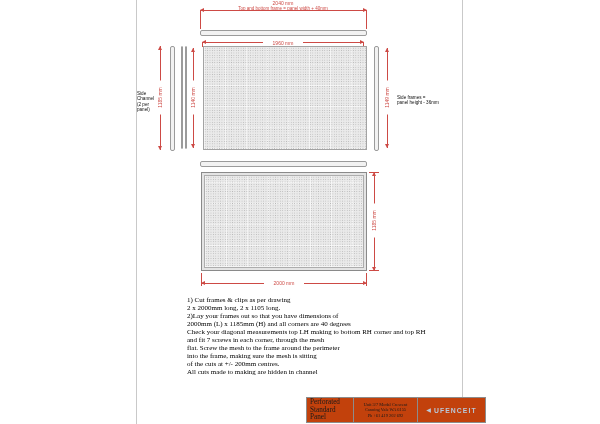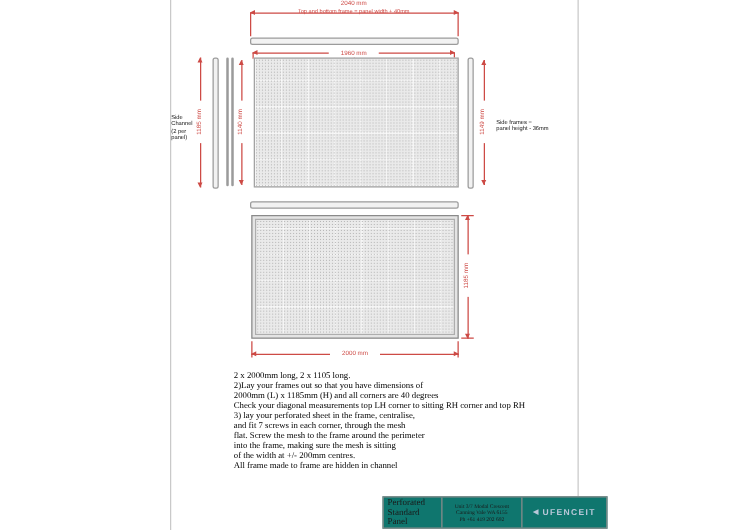--- a/index.html
+++ b/index.html
@@ -33,21 +33,21 @@
   .ar.l{border-width:2px 4px 2px 0;border-color:transparent var(--red) transparent transparent;}
   .ar.r{border-width:2px 0 2px 4px;border-color:transparent transparent transparent var(--red);}
   .ar.u{border-width:0 2px 4px 2px;border-color:transparent transparent var(--red) transparent;}
   .ar.d{border-width:4px 2px 0 2px;border-color:var(--red) transparent transparent transparent;}
   #instructions{
     position:absolute;left:187px;top:296px;width:235px;
     font-family:"Liberation Serif",serif;font-size:7px;line-height:8.05px;color:#000;
   }
   #instructions div{white-space:nowrap;}
   #titleblock{
-    position:absolute;left:306px;top:397px;width:180px;height:26px;background:#0f766e;
+    position:absolute;left:306px;top:397px;width:180px;height:26px;background:#c2410c;
     border:1px solid #8c8c8c;box-sizing:border-box;display:flex;
   }
   #titleblock .col1{
     width:47px;border-right:1px solid #8c8c8c;box-sizing:border-box;
     font-family:"Liberation Serif",serif;font-size:7.2px;line-height:7.7px;
     padding:1px 0 0 3px;white-space:pre-line;
   }
   #titleblock .col2{
     width:64px;border-right:1px solid #8c8c8c;box-sizing:border-box;
     font-family:"Liberation Serif",serif;font-size:4.4px;line-height:5.6px;
@@ -127,30 +127,30 @@
   <div class="vtext" style="left:357px;top:217px;">1185 mm</div>
 
   <div class="dimv" style="left:201px;top:273px;height:13px;"></div>
   <div class="dimv" style="left:366px;top:273px;height:13px;"></div>
   <div class="dimh" style="left:201px;top:283px;width:166px;"></div>
   <div class="ar l" style="left:201px;top:281px;"></div>
   <div class="ar r" style="left:363px;top:281px;"></div>
   <div class="chip" style="left:264px;top:280px;width:40px;">2000 mm</div>
 
   <div id="instructions">
+    <div>1) Cut frames &amp; clips as per drawing</div>
     <div>2 x 2000mm long, 2 x 1105 long.</div>
     <div>2)Lay your frames out so that you have dimensions of</div>
     <div>2000mm (L) x 1185mm (H) and all corners are 40 degrees</div>
-    <div>Check your diagonal measurements top LH corner to sitting RH corner and top RH</div>
-    <div>3) lay your perforated sheet in the frame, centralise,</div>
+    <div>Check your diagonal measurements top LH making to bottom RH corner and top RH</div>
     <div> and fit 7 screws in each corner, through the mesh</div>
     <div> flat. Screw the mesh to the frame around the perimeter</div>
     <div> into the frame, making sure the mesh is sitting</div>
-    <div> of the width at +/- 200mm centres.</div>
-    <div>All frame made to frame are hidden in channel</div>
+    <div> of the cuts at +/- 200mm centres.</div>
+    <div>All cuts made to making are hidden in channel</div>
   </div>
 
   <div id="titleblock">
     <div class="col1">Perforated
 Standard
 Panel</div>
     <div class="col2">Unit 3/7 Modal Crescent
 Canning Vale WA 6155
 Ph +61 419 202 692</div>
     <div class="col3">

